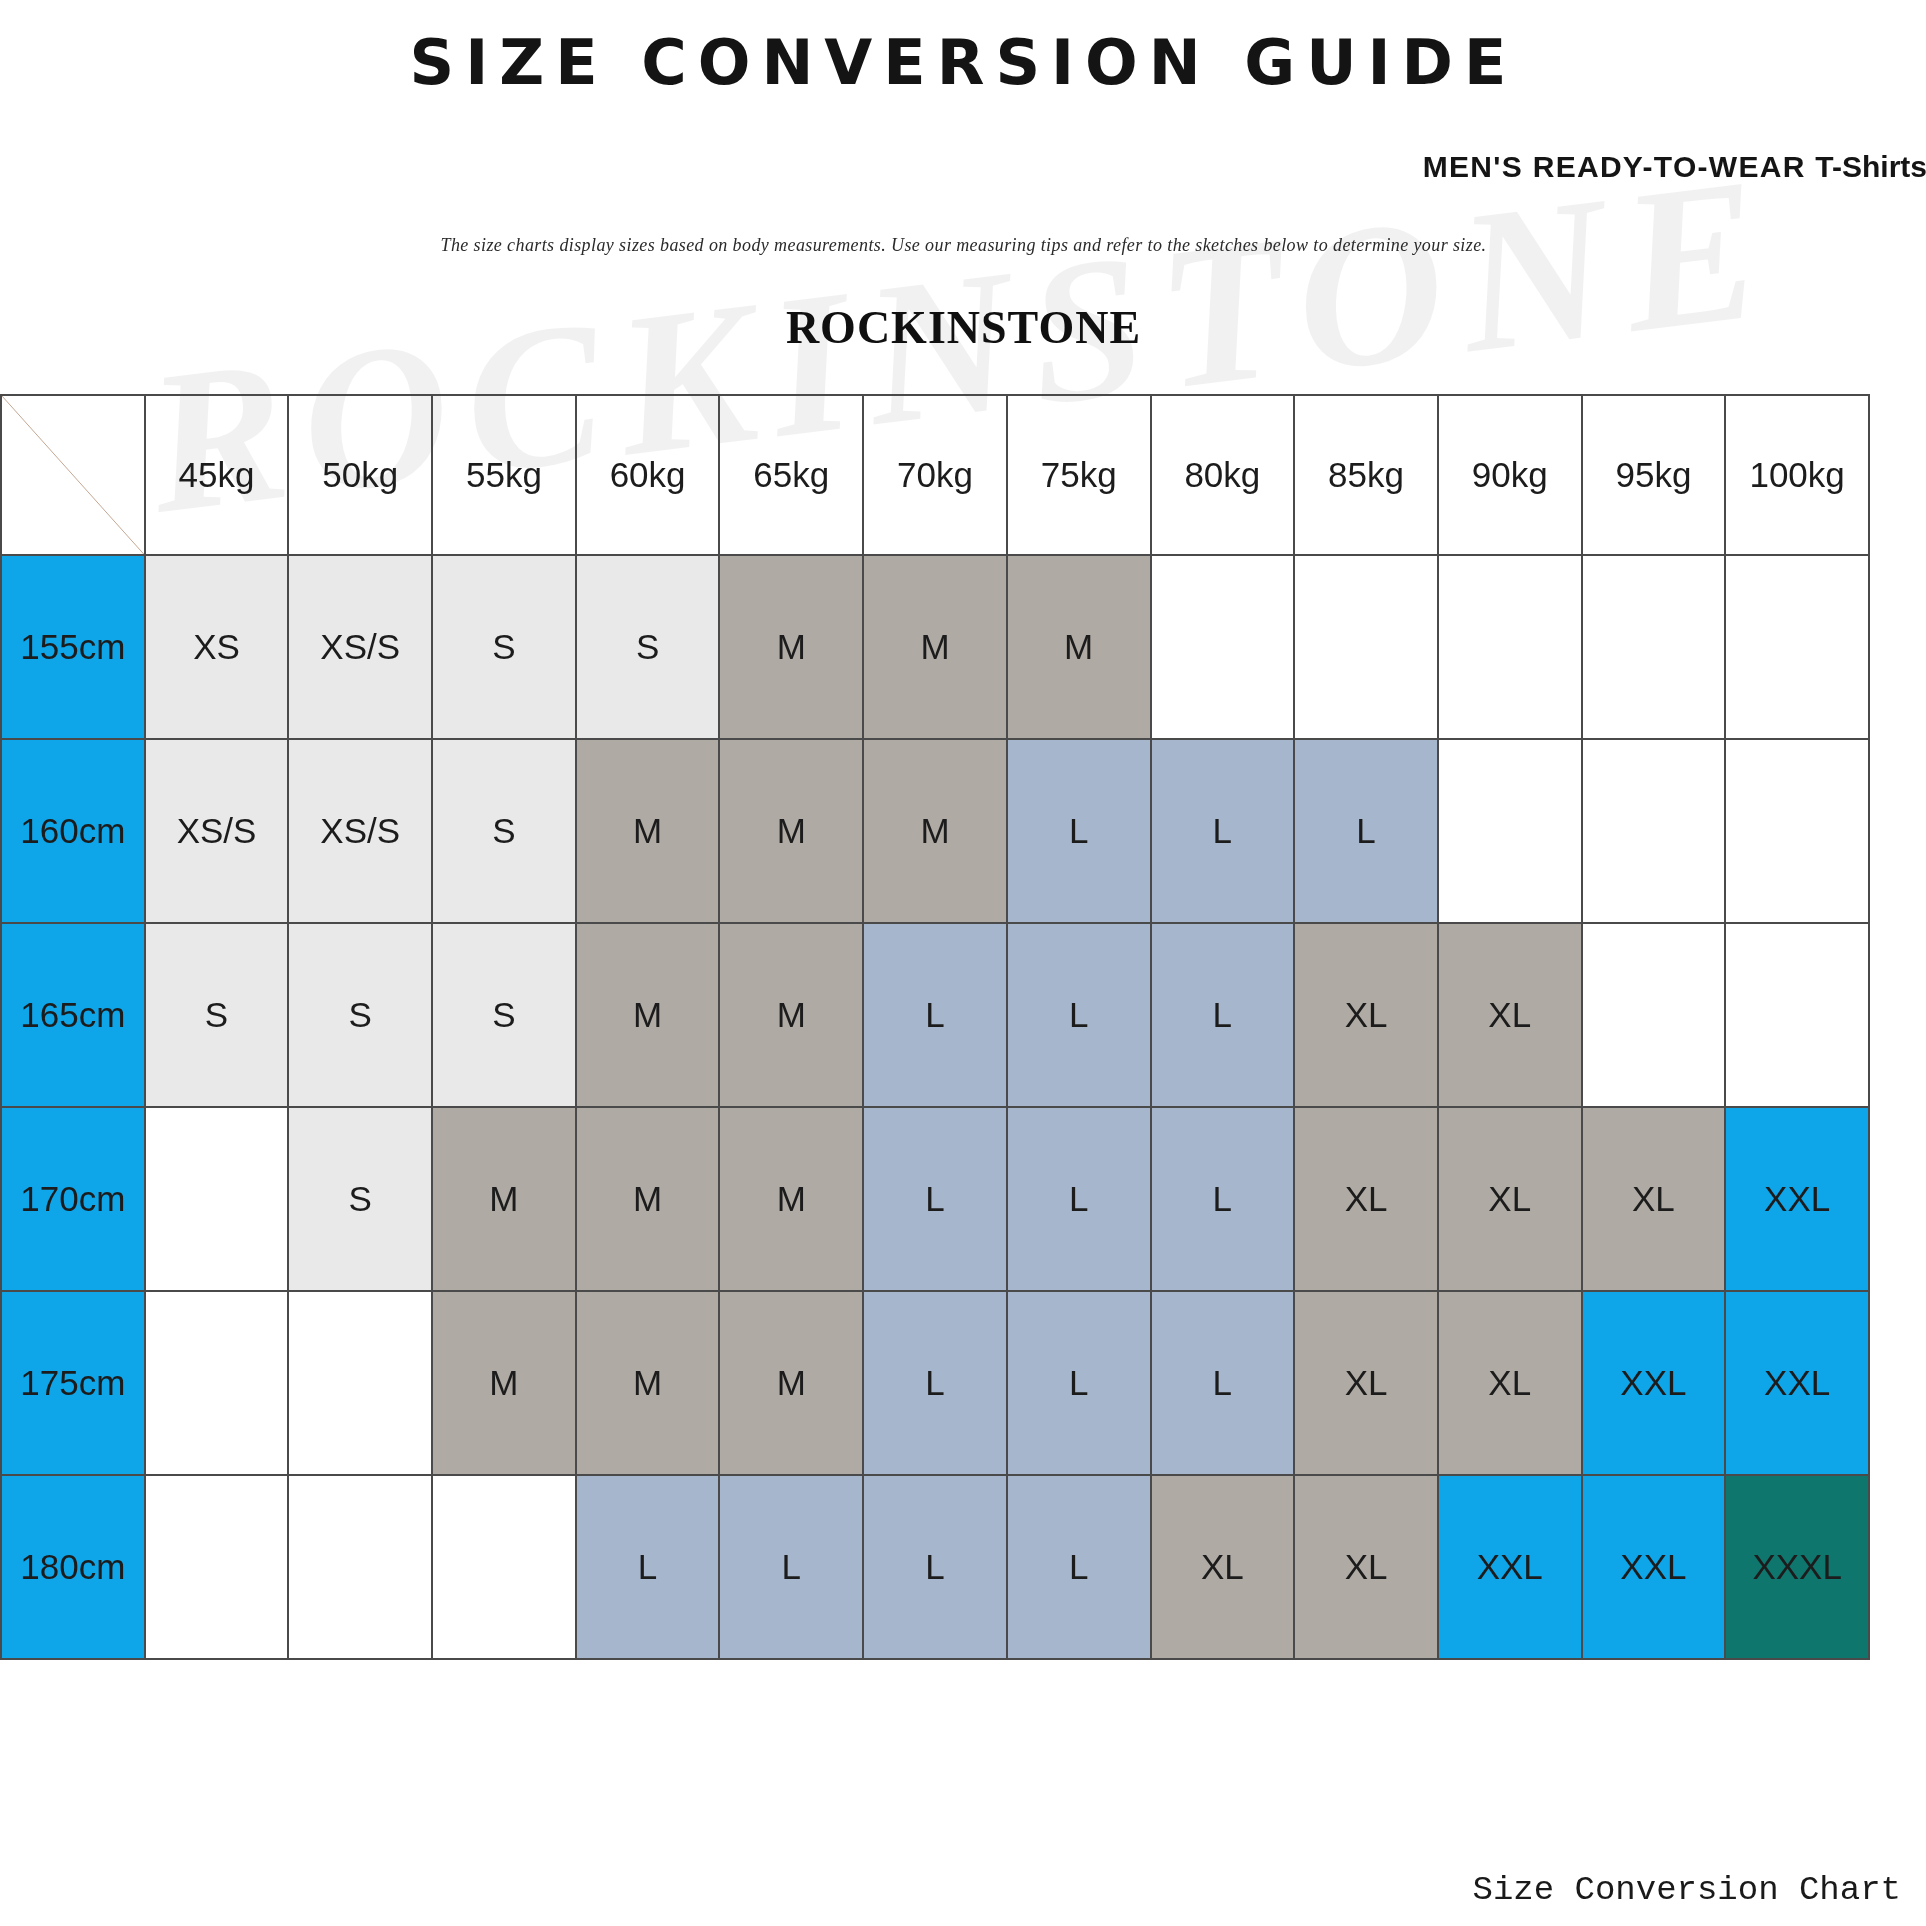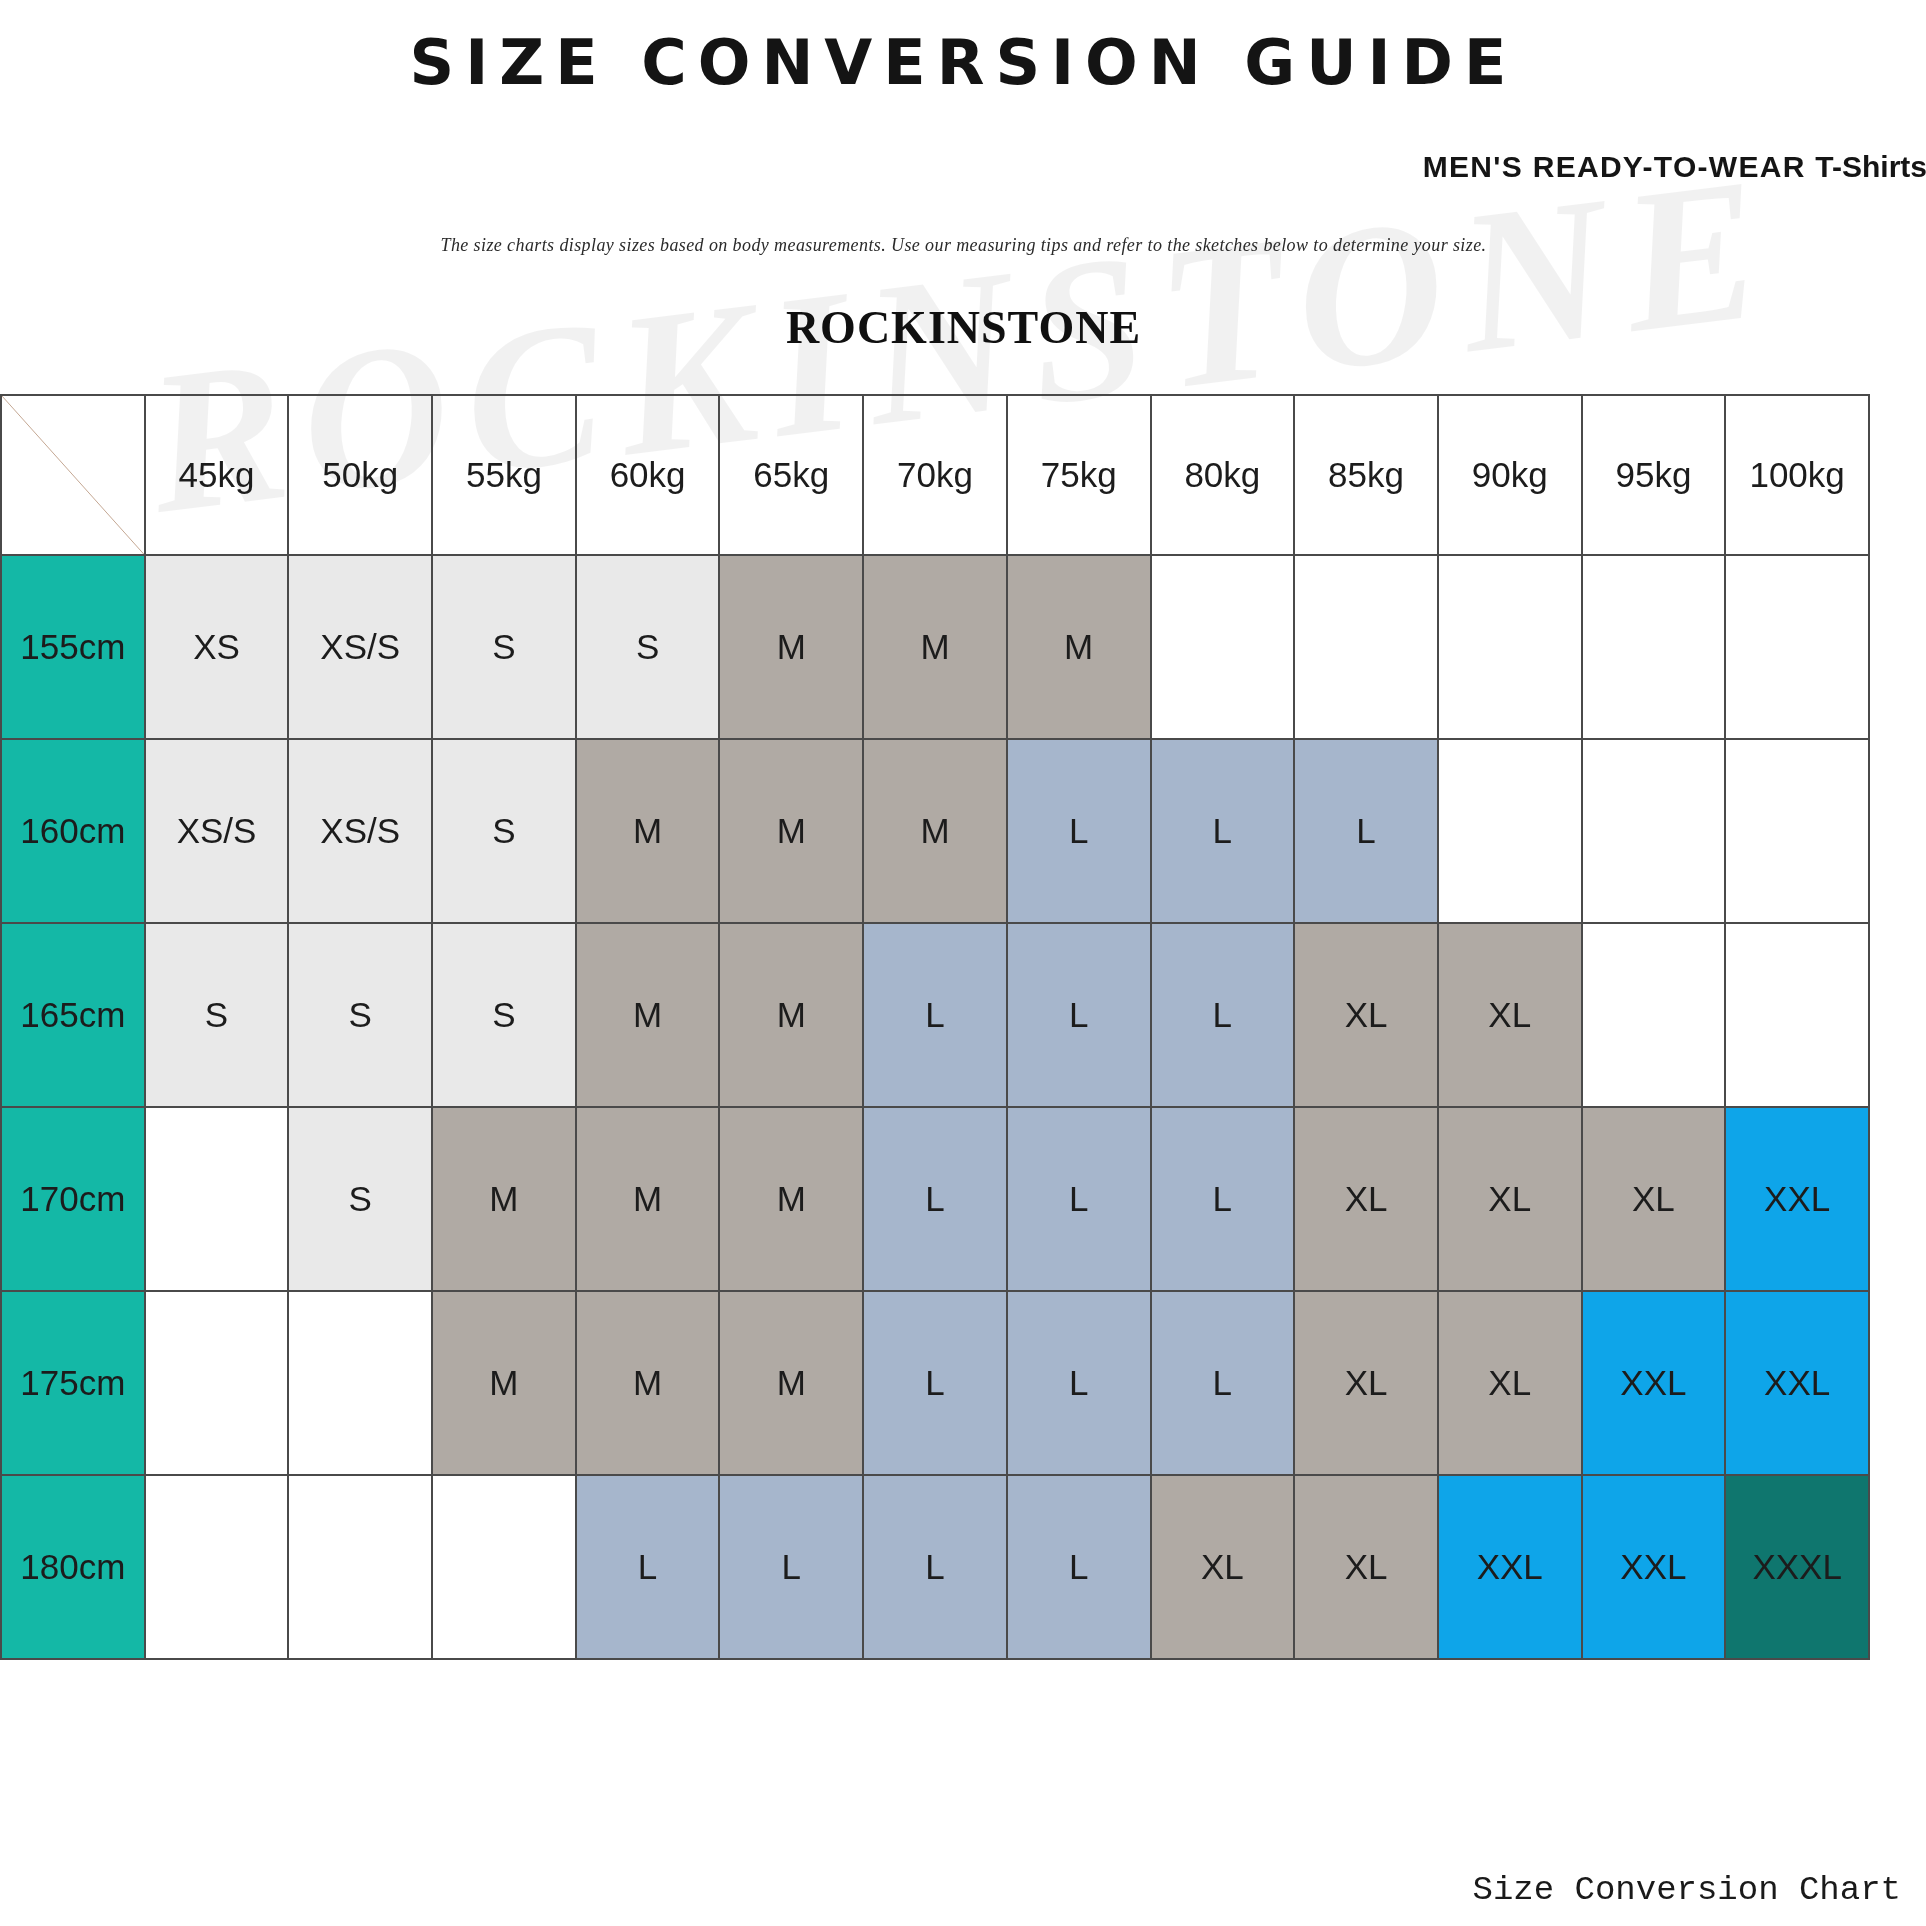--- a/index.html
+++ b/index.html
@@ -114,21 +114,21 @@
     position: relative;
     background: #ffffff;
   }
   .corner-cell svg {
     position: absolute;
     top: 0; left: 0;
     width: 100%;
     height: 100%;
   }
   .row-head {
-    background: #14b8a6;
+    background: #0ea5e9;
     font-size: 37px;
   }
   .c-empty  { background: #ffffff; }
   .c-light  { background: #e9e9e9; }
   .c-taupe  { background: #b0aaa4; }
   .c-blue   { background: #a6b6cc; }
   .c-grayl  { background: #0ea5e9; }
   .c-blued  { background: #0f766e; }
 
   

